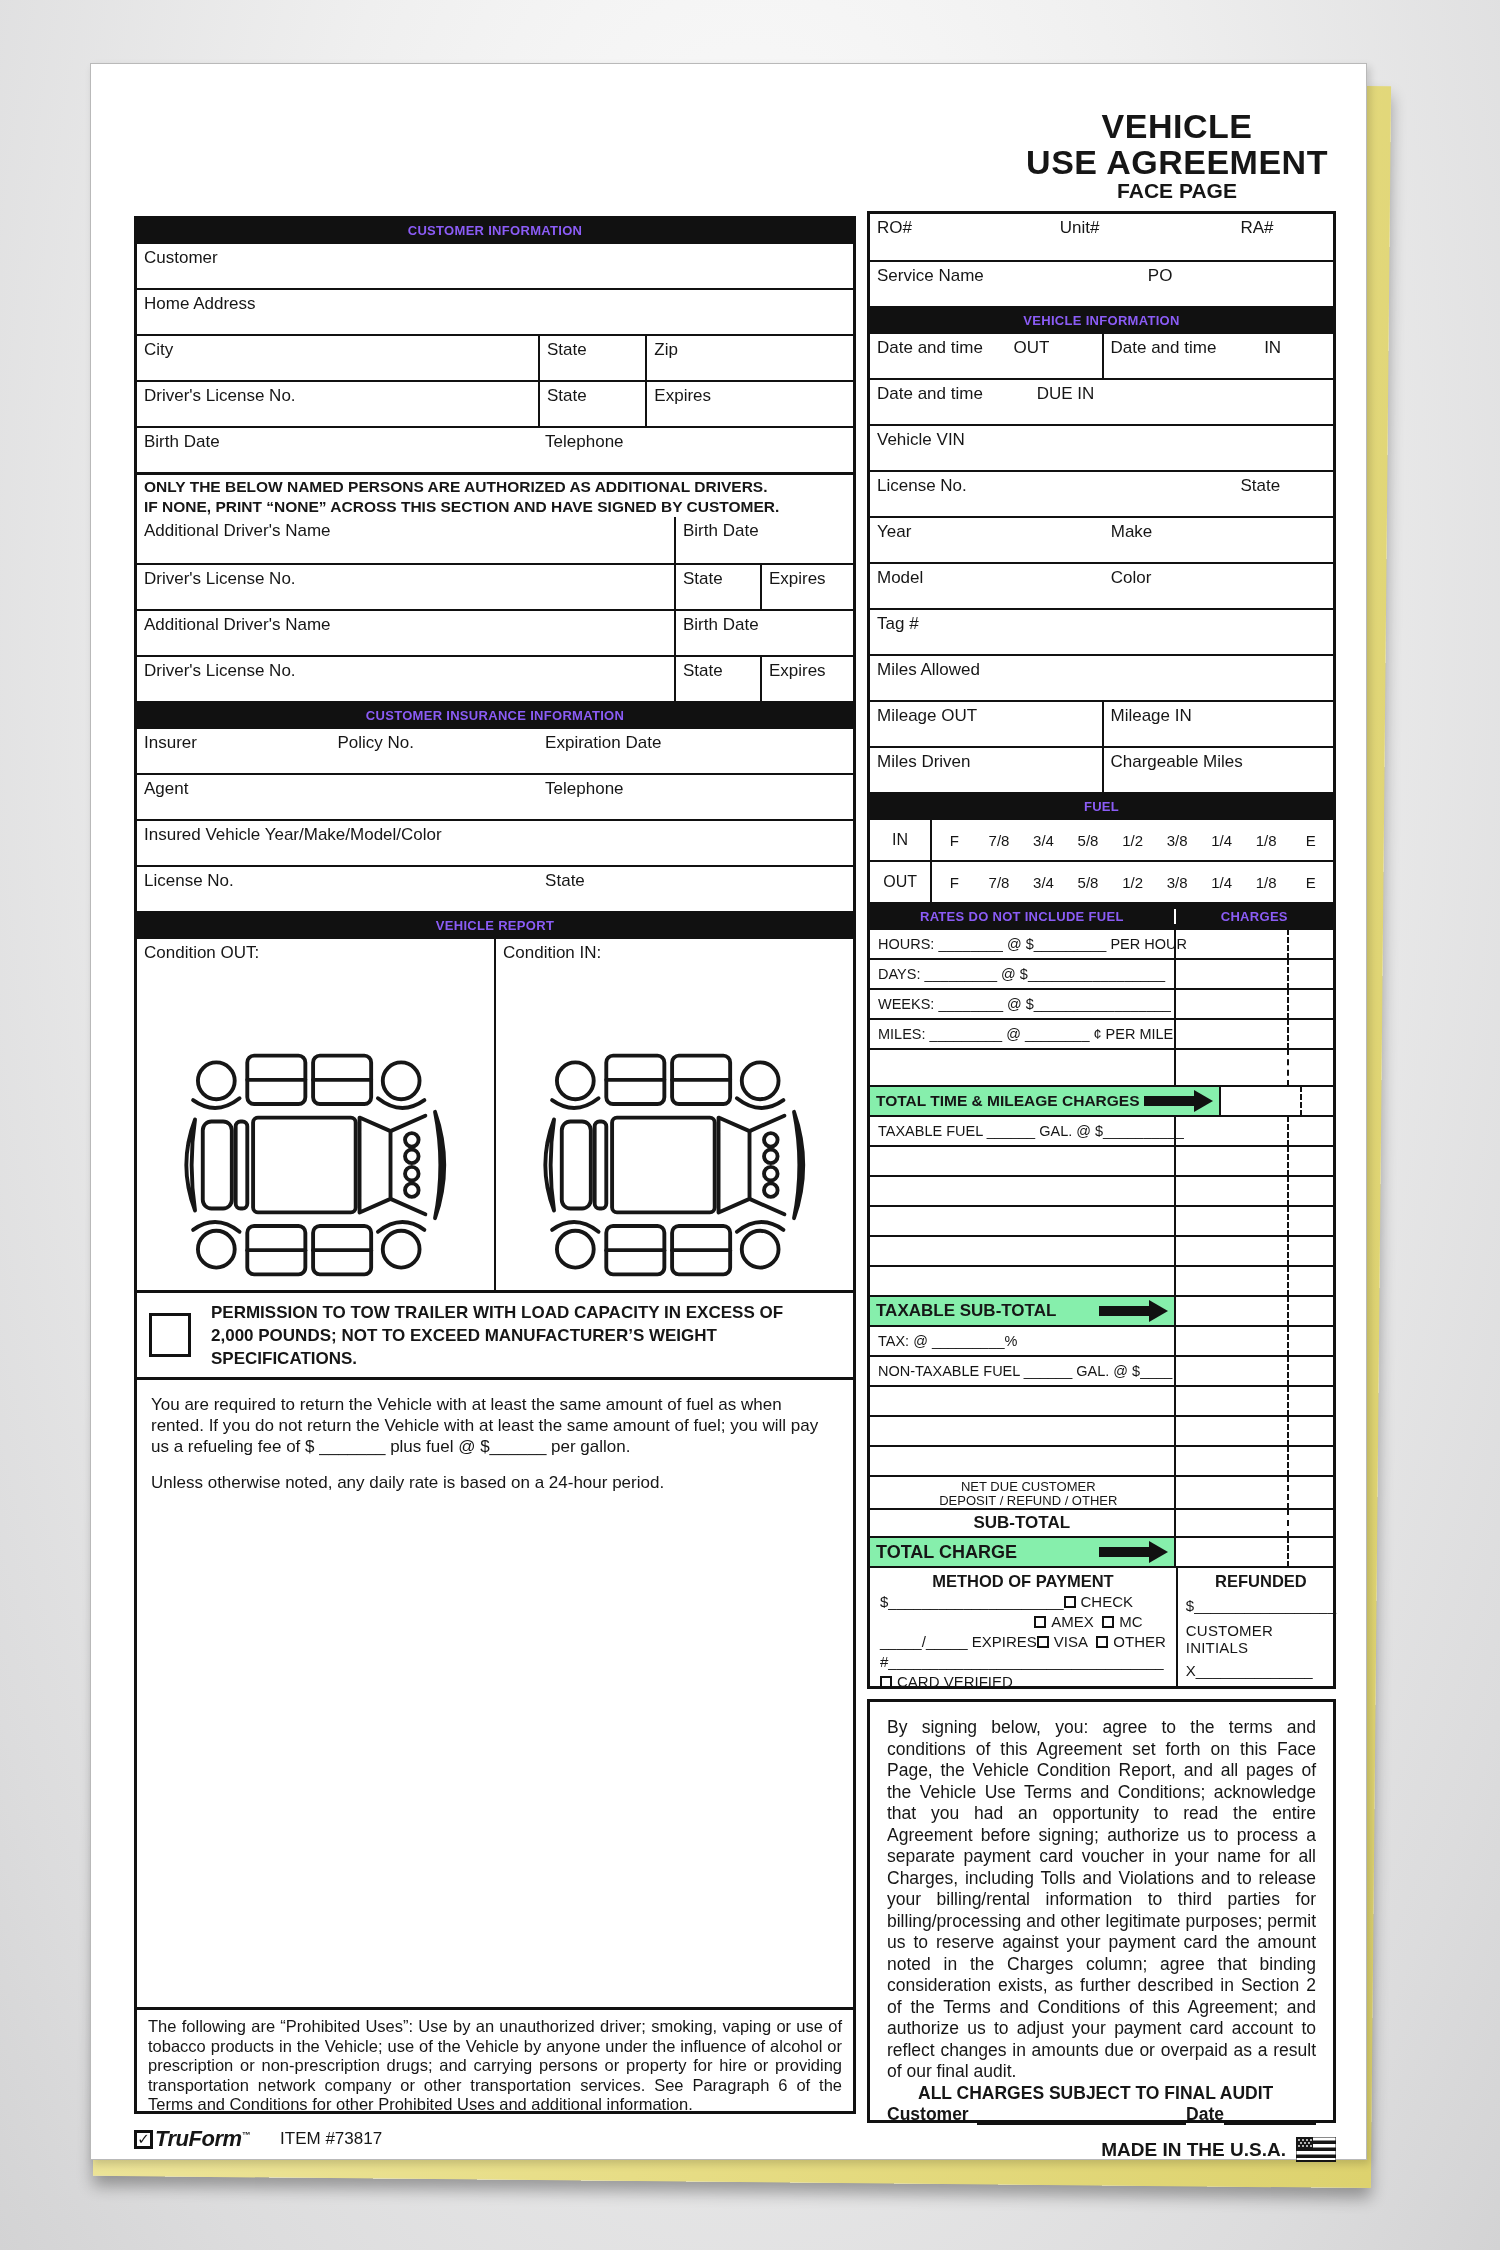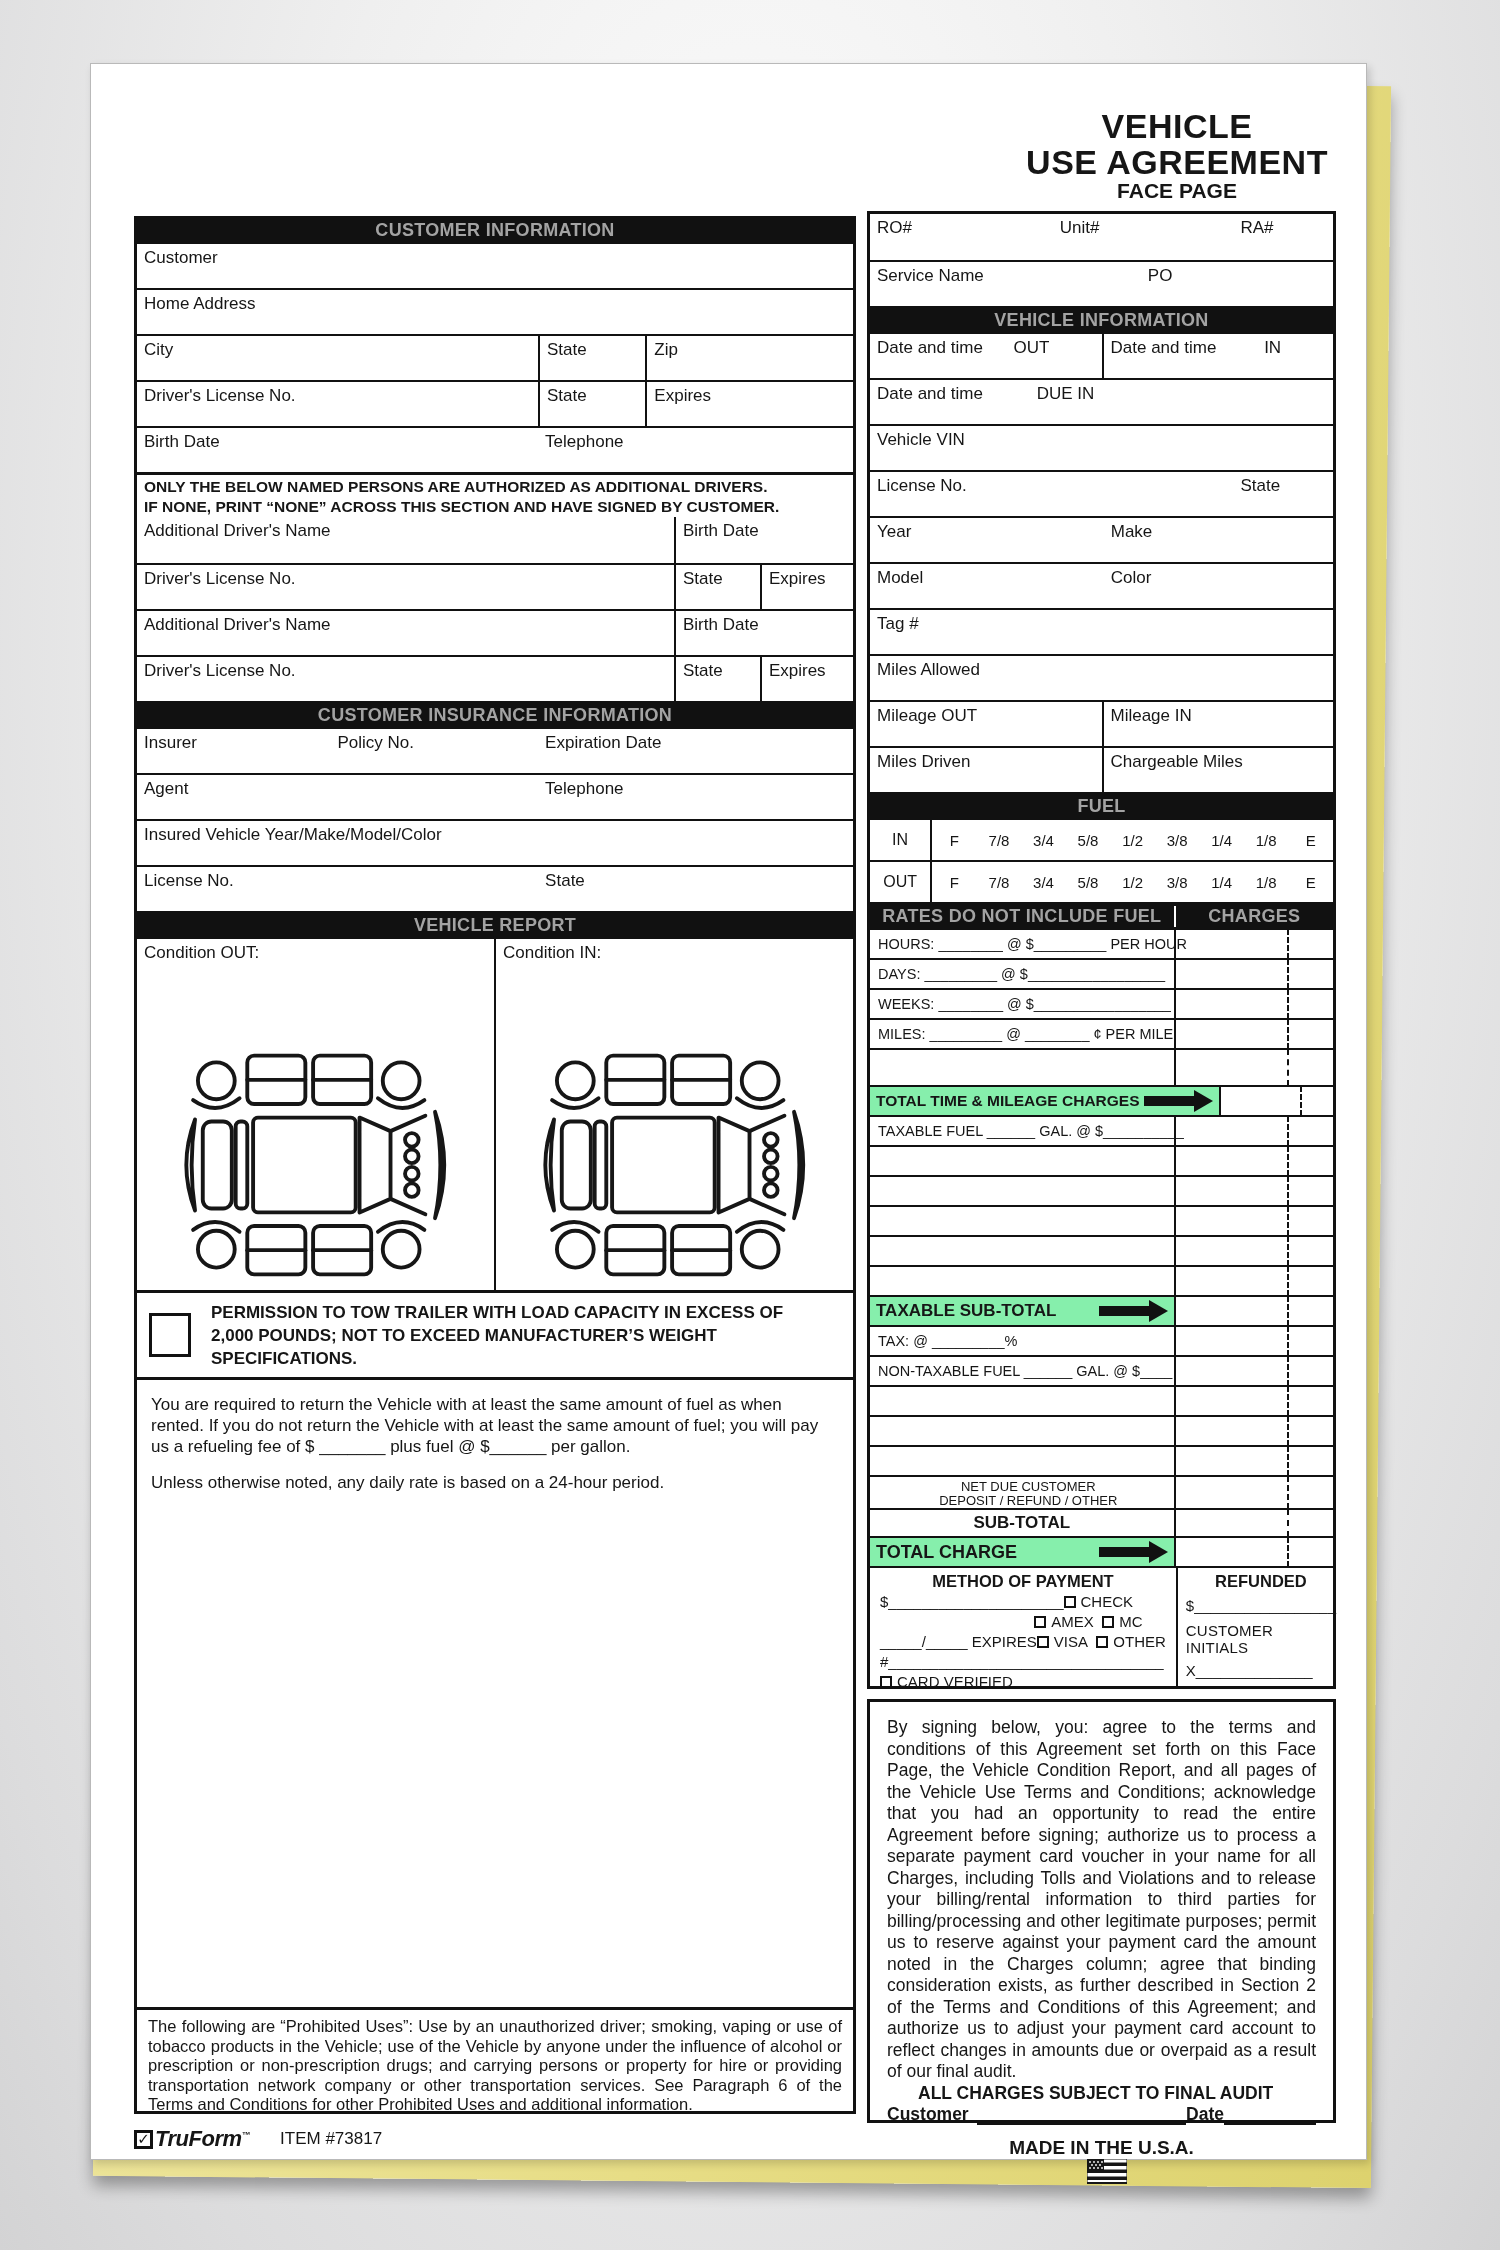--- a/index.html
+++ b/index.html
@@ -16,21 +16,21 @@
   .title-block { position:absolute; top:44px; right:34px; width:310px; text-align:center; font-weight:bold; }
   .title-line1 { font-size:34px; line-height:36px; letter-spacing:.5px; }
   .title-line2 { font-size:34px; line-height:36px; letter-spacing:.5px; }
   .title-line3 { font-size:21px; line-height:22px; }
 
   .colL { position:absolute; left:43px; top:152px; width:722px; }
   .colR { position:absolute; left:776px; top:147px; width:469px; }
 
   .box { border:3px solid #111; background:#fff; }
   .box + .box { margin-top:-3px; }
-  .hdr { background:#111; color:#a3a3a3; font-weight:bold; font-size:18px; letter-spacing:.3px;
+  .hdr { background:#111; color:#8b5cf6; font-weight:bold; font-size:13px; letter-spacing:.3px;
          height:23px; display:flex; align-items:center; justify-content:center; }
   .row { position:relative; display:flex; }
   .row + .row, .hdr + .row { border-top:2px solid #111; }
   .cell { position:relative; }
   .cell + .cell { border-left:2px solid #111; }
   .h46 { height:46px; } .h42 { height:42px; } .h30{height:30px;} .h37{height:37px;}
   .h33{height:33px;} .h28{height:28px;}
   .lbl { position:absolute; top:4px; left:7px; font-size:17px; white-space:nowrap; }
   .flex1 { flex:1; }
 
@@ -90,21 +90,21 @@
 
   .sign-box { margin-top:10px; height:424px; border:3px solid #111; padding:15px 17px 12px 17px;
               display:flex; flex-direction:column; }
   .sign-body { font-size:17.5px; line-height:21.5px; text-align:justify; }
   .sign-bold { font-weight:bold; font-size:17.5px; line-height:21.5px;margin-left:31px; }
   .sign-sig { margin-top:auto; display:flex; align-items:flex-end; font-weight:bold; font-size:17.5px; padding-bottom:4px; }
   .uline { border-bottom:2px solid #111; height:20px; }
   .sig-l1 { flex:1; margin-left:8px; }
   .sig-l2 { width:92px; }
 
-  .madein { margin-top:14px; display:flex; justify-content:flex-end; align-items:center; font-weight:bold; font-size:19px;flex-direction:column; }
+  .madein { margin-top:14px; display:flex; justify-content:flex-end; align-items:center; font-weight:bold; font-size:19px; }
   .flag { margin-left:10px; }
 </style>
 </head>
 <body>
 
 <div class="sheet-yellow"></div>
 
 <div class="page">
 
   <div class="title-block">

